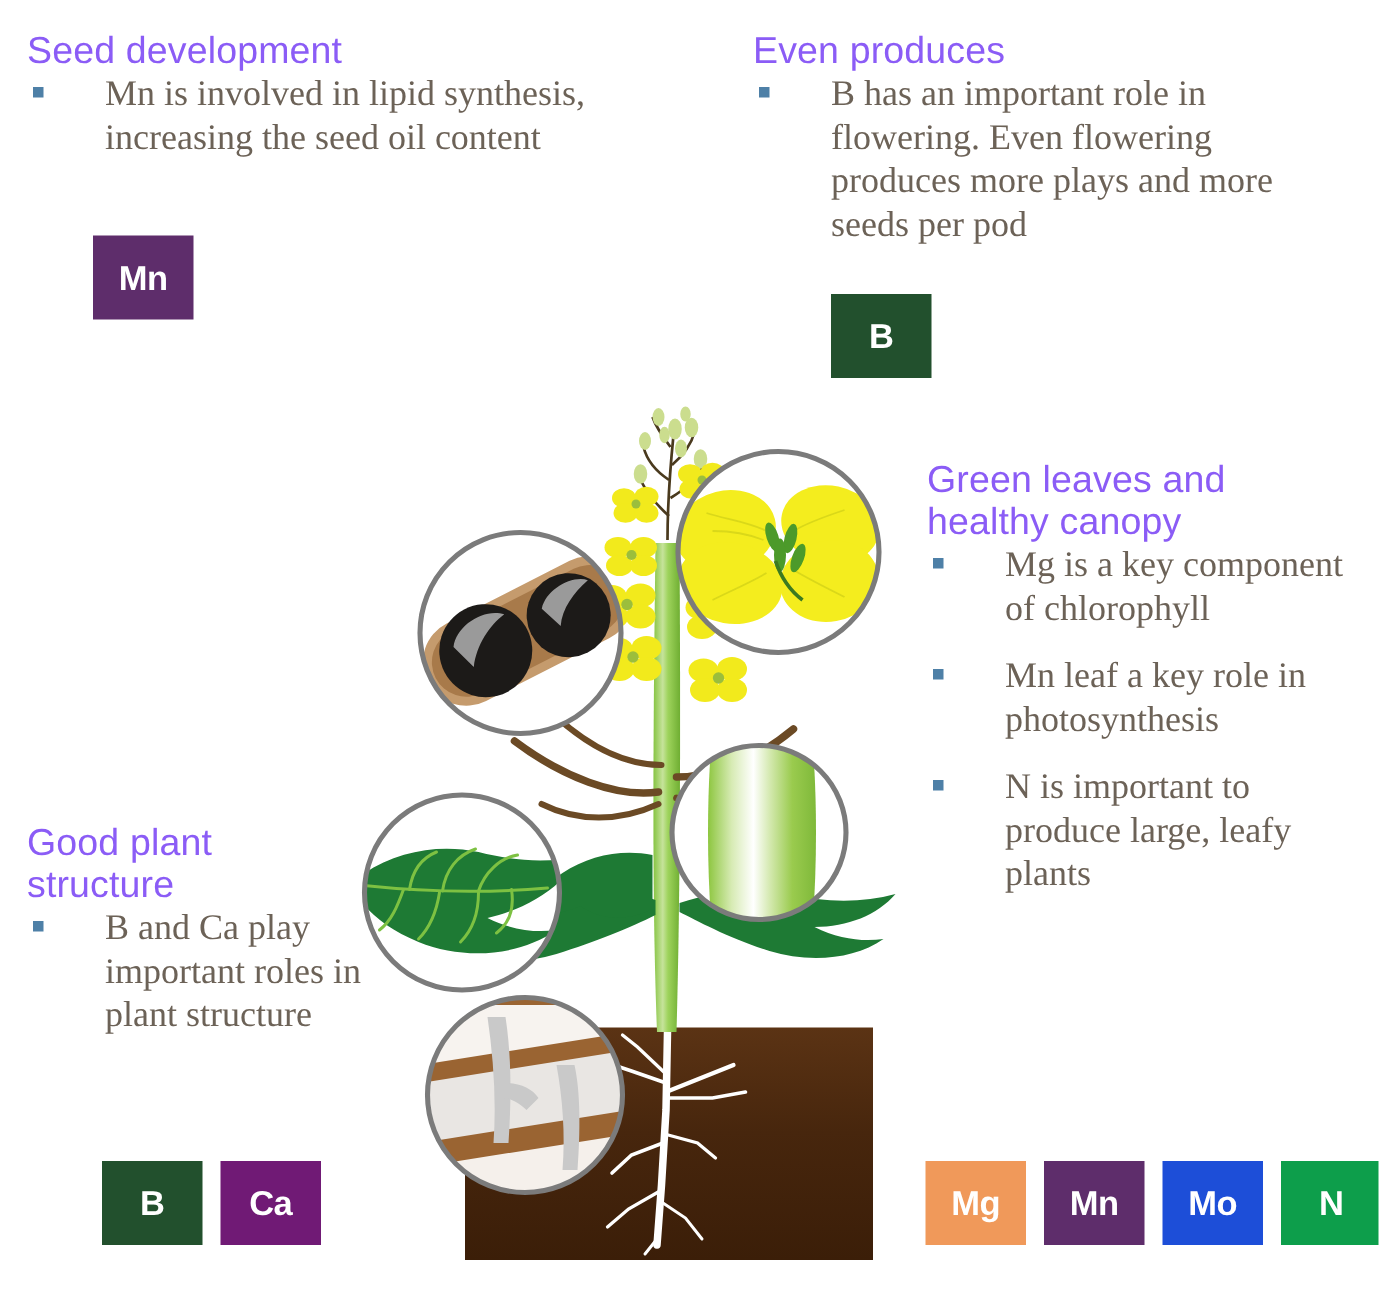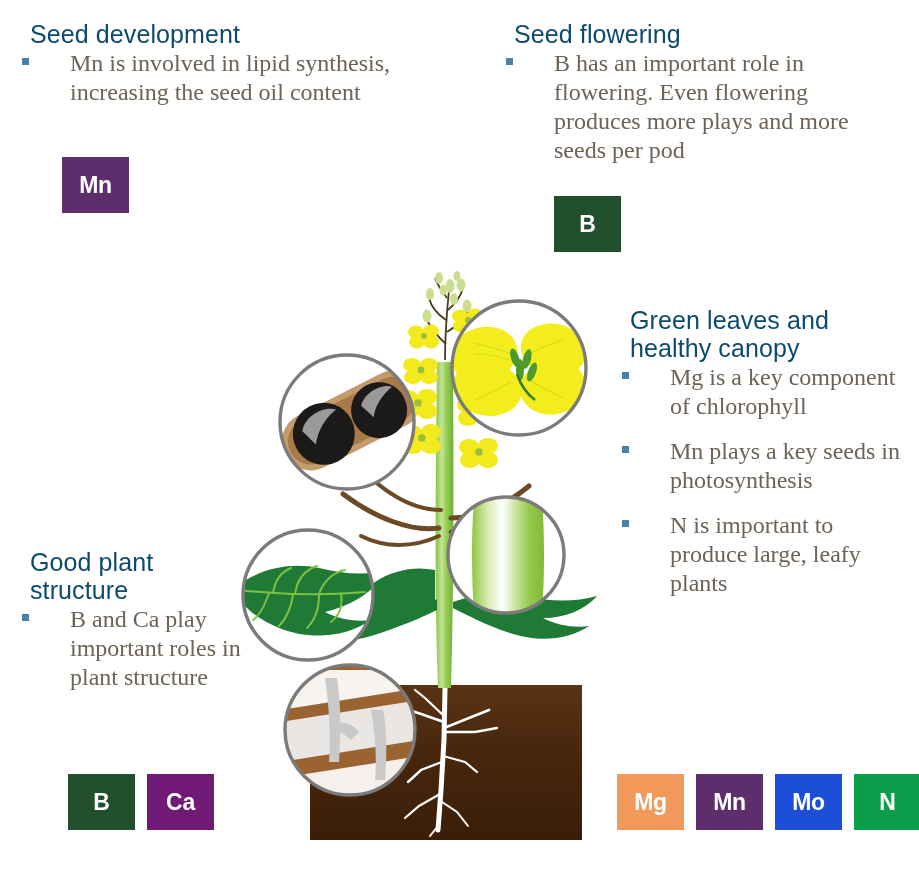--- a/index.html
+++ b/index.html
@@ -11,27 +11,27 @@
     width: 919px;
     height: 869px;
     position: relative;
     overflow: hidden;
     font-family: "Liberation Sans", sans-serif;
   }
   .block {
     position: absolute;
   }
   .heading {
-    color: #0c4a6e;
+    color: #8b5cf6;
     font-family: "Liberation Sans", sans-serif;
     font-size: 25px;
     font-weight: 400;
     line-height: 1.12;
     letter-spacing: 0.1px;
-    margin: 0 0 1px 12px;
+    margin: 0 0 1px 0;
     white-space: pre-line;
   }
   ul.bullets {
     list-style: none;
     margin: 0;
     padding: 0;
   }
   ul.bullets li {
     position: relative;
     padding-left: 52px;
@@ -88,21 +88,21 @@
       <span class="bullet-sq"></span>
       <span>Mn is involved in lipid synthesis, increasing the seed oil content</span>
     </li>
   </ul>
 </div>
 <div class="badges" style="left:62px; top:157px;">
   <div class="badge" style="background-color: rgb(94, 45, 107);">Mn</div>
 </div>
 
 <div class="block" style="left:502px; top:20px; width:400px;">
-  <div class="heading">Seed flowering</div>
+  <div class="heading">Even produces</div>
   <ul class="bullets">
     <li style="max-width:340px;">
       <span class="bullet-sq"></span>
       <span>B has an important role in flowering. Even flowering produces more plays and more seeds per pod</span>
     </li>
   </ul>
 </div>
 <div class="badges" style="left:554px; top:196px;">
   <div class="badge" style="background-color: rgb(34, 80, 45);">B</div>
 </div>
@@ -110,21 +110,21 @@
 <div class="block" style="left:618px; top:306px; width:290px;">
   <div class="heading">Green leaves and
 healthy canopy</div>
   <ul class="bullets">
     <li>
       <span class="bullet-sq"></span>
       <span>Mg is a key component of chlorophyll</span>
     </li>
     <li>
       <span class="bullet-sq"></span>
-      <span>Mn plays a key seeds in photosynthesis</span>
+      <span>Mn leaf a key role in photosynthesis</span>
     </li>
     <li>
       <span class="bullet-sq"></span>
       <span>N is important to produce large, leafy plants</span>
     </li>
   </ul>
 </div>
 <div class="badges" style="left:617px; top:774px;text-align:center;">
   <div class="badge" style="background-color: rgb(240, 153, 90);">Mg</div>
   <div class="badge" style="background-color: rgb(94, 45, 107);">Mn</div>

